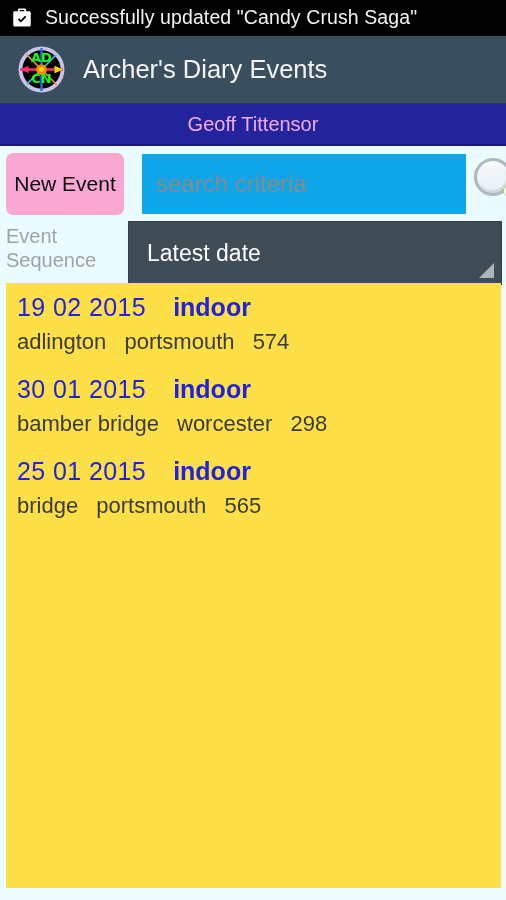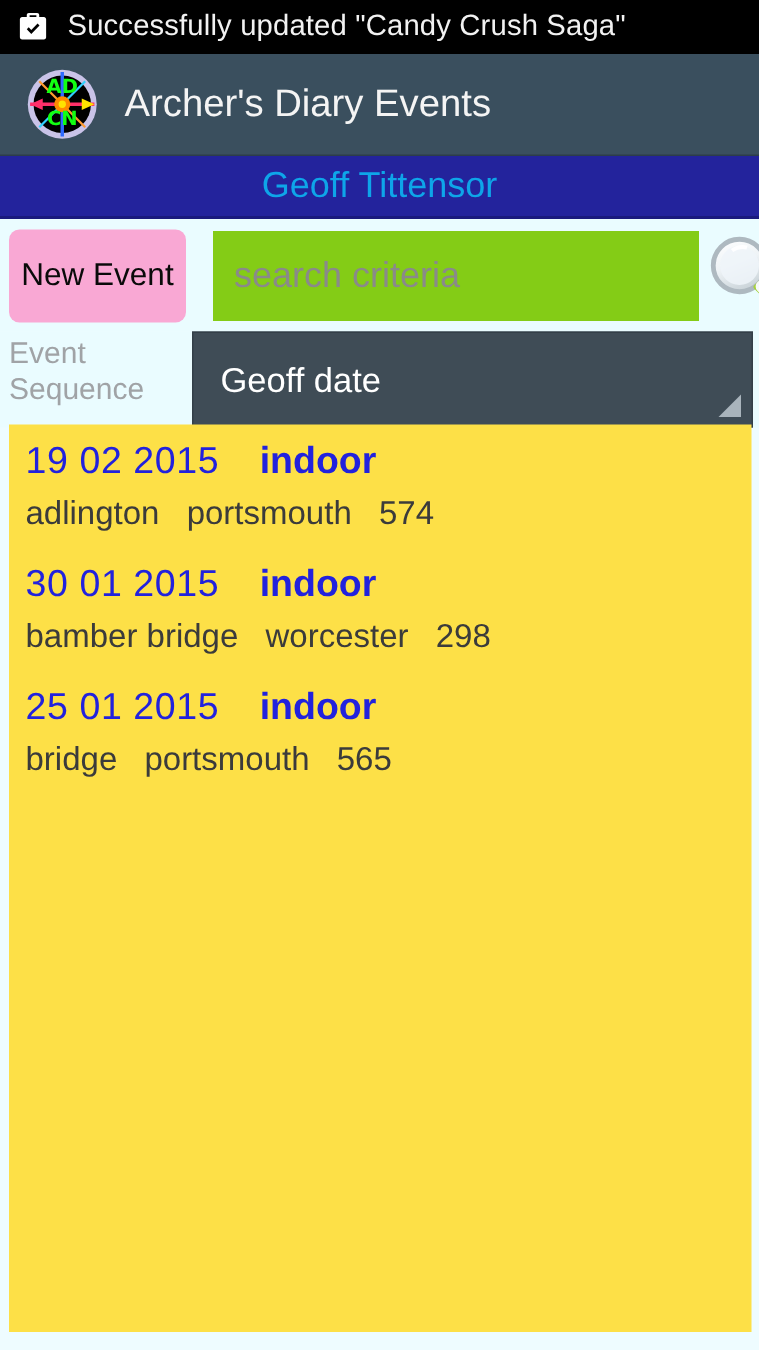--- a/index.html
+++ b/index.html
@@ -74,22 +74,22 @@
   
   .userbar {
     height: 40px;
     background: #23239c;
     display: flex;
     align-items: center;
     justify-content: center;
     border-bottom: 2px solid #1a1a7d;
   }
   .user-name {
-    color: #0ea5e9;
-    font-size: 24px;
+    color: #f0abfc;
+    font-size: 20px;
     line-height: 1;
   }
 
   
   .searchrow {
     height: 75px;
     background: #eafcff;
     display: flex;
     align-items: center;
     padding: 0 4px 0 6px;
@@ -105,21 +105,21 @@
     font-size: 21px;
     font-family: "Liberation Sans", sans-serif;
     cursor: pointer;
     padding: 0;
     flex: 0 0 auto;
   }
   .search-input {
     flex: 1 1 auto;
     height: 60px;
     margin-left: 18px;
-    background: #84cc16;
+    background: #0ea5e9;
     border: none;
     outline: none;
     color: #3a3a3a;
     font-size: 24px;
     font-family: "Liberation Sans", sans-serif;
     padding: 0 0 0 14px;
     box-sizing: border-box;
   }
   .search-input::placeholder { color: #8a8a8a; opacity: 1; }
   .search-btn {
@@ -272,21 +272,21 @@
       </svg>
     </button>
   </div>
 
   <div class="seqrow">
     <div class="seq-label">
       <div>Event</div>
       <div>Sequence</div>
     </div>
     <div class="spinner">
-      <span>Geoff date</span>
+      <span>Latest date</span>
       <span class="spinner-caret"></span>
     </div>
   </div>
 
   <div class="list">
 
     <div class="list-item">
       <div class="row-top">
         <span class="row-date">19 02 2015</span>
         <span class="row-type">indoor</span>

